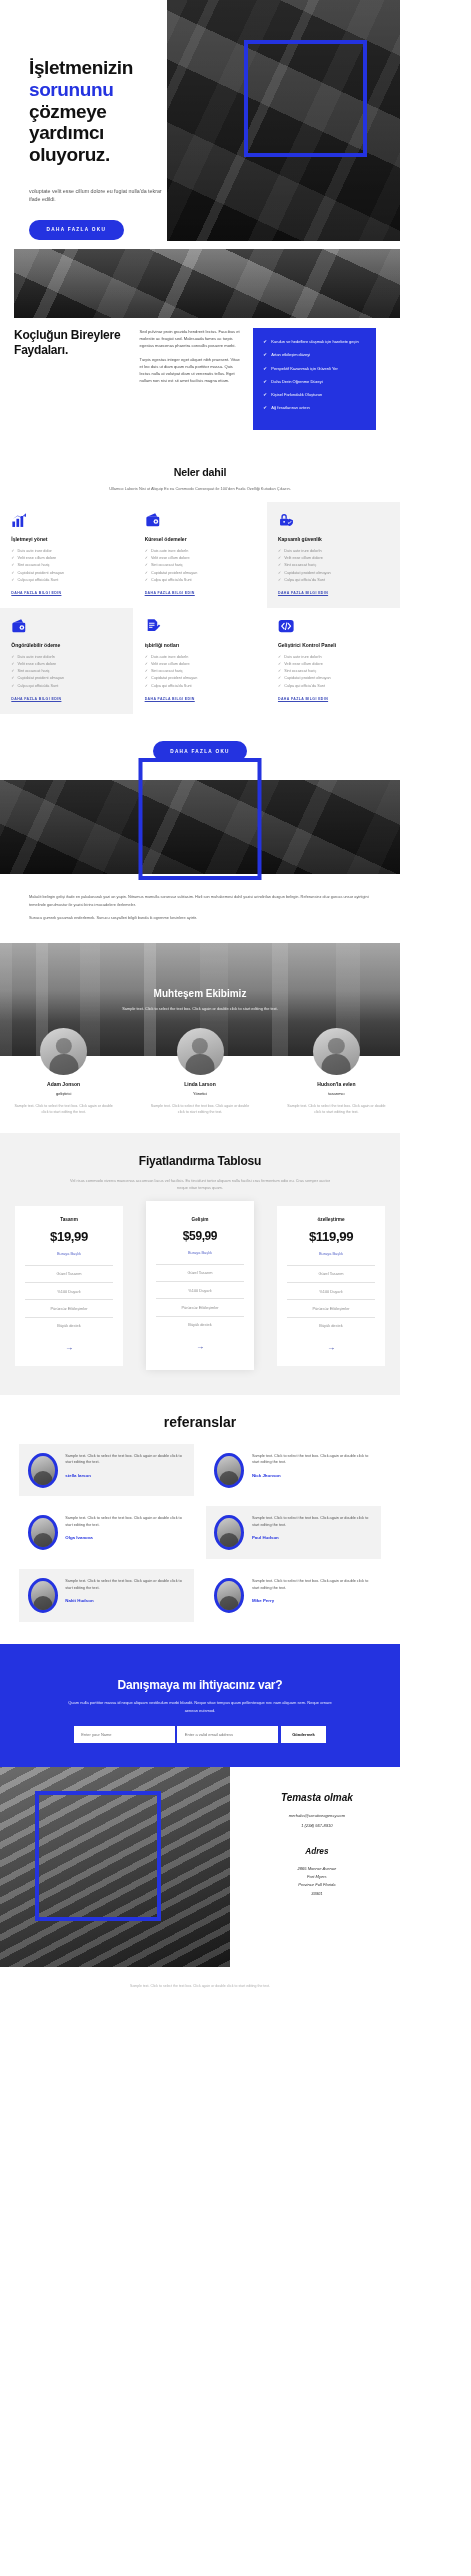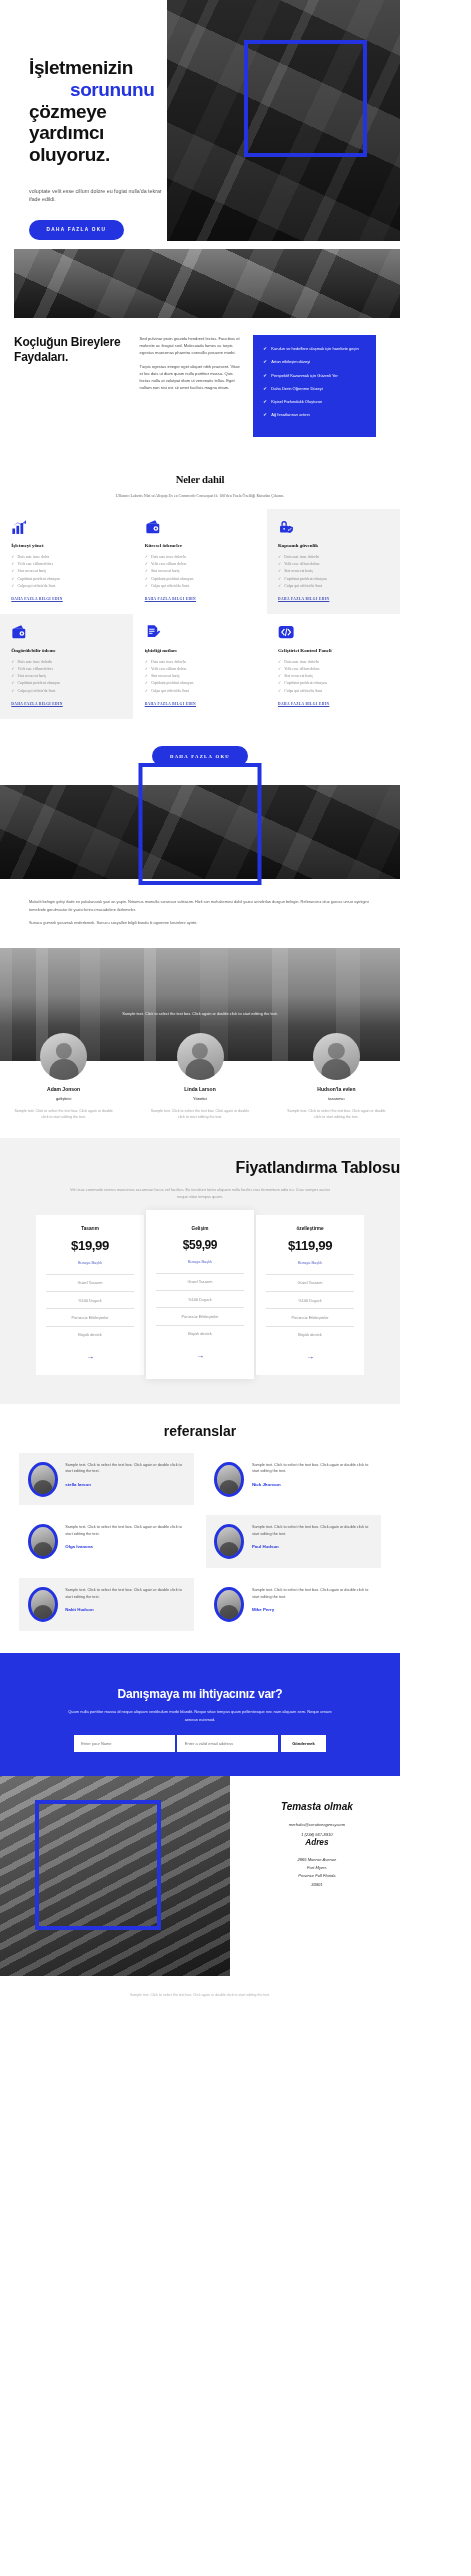--- a/index.html
+++ b/index.html
@@ -59,50 +59,50 @@
   .burger{ width:10px; display:flex; flex-direction:column; gap:1.9px; cursor:pointer; }
   .burger i{ display:block; height:1.3px; background:#111; border-radius:0.6px; }
 
   
   .hero{ position:relative; height:220px; }
   .hero .hero-photo{ position:absolute; right:0; top:-21.4px; width:233px; height:241px; }
   .hero-text{ position:relative; z-index:3; padding:36px 0 0 29px; width:207px; }
   h1.hero-title{
     font-size:19px; line-height:1.14; font-weight:700; letter-spacing:-0.4px;
   }
-  h1.hero-title .accent{ color:var(--blue); display:block;margin-left:41px; }
+  h1.hero-title .accent{ color:var(--blue); display:block; }
   .hero-sub{ margin-top:21.4px; font-size:5.3px; line-height:1.55; color:#555; width:138px; }
   .btn-pill{
     display:inline-block; margin-top:16.3px; background:var(--blue); color:#fff;
     font-size:4.7px; font-weight:700; letter-spacing:1.3px; padding:7.5px 17.6px;
     border-radius:25px; border:none; cursor:pointer; font-family:inherit;
   }
   .hero-frame{
     position:absolute; right:33px; top:19px; width:123px; height:117px;
     border:4.4px solid var(--blue); z-index:4;
   }
 
   
   .benefits{ padding:0 0 21.4px; }
   .benefits .band{ width:396px; height:69px; margin:7.5px 0 0 14px; }
-  .benefits .row{ display:flex; padding:17px 14px 0; gap:12.6px; }
+  .benefits .row{ display:flex; padding:10px 14px 0; gap:12.6px; }
   .benefits h2{ font-size:12px; line-height:1.25; font-weight:700; width:113px; letter-spacing:-0.2px; }
   .benefits .copy{ width:101px; font-size:4.1px; line-height:1.75; color:#4a4a4a; }
   .benefits .copy p+p{ margin-top:6.3px; }
   .check-card{
     background:var(--blue); color:#fff; width:123px; padding:11.3px 10px; align-self:flex-start;
   }
   .check-card ul{ list-style:none; }
   .check-card li{
     display:flex; gap:4.4px; font-size:4px; line-height:1.55; margin-bottom:7px; align-items:flex-start;
   }
   .check-card li .ck{ color:#fff; font-size:4.4px; line-height:1.4; }
 
   
-  .features{ padding:15px 0 19px;font-family:Liberation Serif, serif; }
+  .features{ padding:15px 0 19px; }
   .features h2{ text-align:center; font-size:10.7px; font-weight:700; letter-spacing:-0.2px; }
   .features .lead{ text-align:center; font-size:4px; color:#6a6a6a; margin-top:7.5px; }
   .feat-grid{ display:grid; grid-template-columns:repeat(3,1fr); margin-top:11.3px; }
   .feat{ padding:10px 11.3px 11.3px; }
   .feat.shaded{ background:var(--grey-bg); }
   .feat-icon{ width:16.3px; height:16.3px; color:var(--blue); margin-bottom:7.5px; }
   .feat-icon svg{ width:100%; height:100%; display:block; fill:var(--blue); }
   .feat h3{ font-size:5px; font-weight:700; margin-bottom:6.3px; }
   .feat ul{ list-style:none; }
   .feat li{ font-size:3.8px; color:#8d8d8d; line-height:1.9; display:flex; gap:3.1px; }
@@ -152,23 +152,23 @@
   .avatar::before{
     content:""; position:absolute; left:50%; top:10px; transform:translateX(-50%);
     width:16.3px; height:16.3px; border-radius:50%; background:rgba(60,60,60,.45);
   }
   .member .name{ font-size:5px; font-weight:700; }
   .member .role{ font-size:4px; margin-top:3.8px; color:#222; }
   .member .bio{ font-size:3.6px; color:#a3a3a3; line-height:1.8; margin-top:6.3px; padding:0 5px; }
 
   
   .pricing{ background:var(--grey-bg); margin-top:17.6px; padding:21.4px 0 25px; }
-  .pricing h2{ text-align:right; font-size:16px; font-weight:700; letter-spacing:-0.2px; }
+  .pricing h2{ text-align:center; font-size:12px; font-weight:700; letter-spacing:-0.2px; }
   .pricing .lead{ text-align:center; font-size:3.9px; color:#9a9a9a; line-height:1.85; margin:8.8px auto 0; width:270px; }
-  .plans{ display:flex; justify-content:center; gap:2px; margin-top:14px; align-items:flex-start; }
+  .plans{ display:flex; justify-content:center; gap:23px; margin-top:14px; align-items:flex-start; }
   .plan{ background:#fff; width:108px; padding:11.3px 10px 14px; text-align:center; }
   .plan.featured{ padding:16.3px 10px 19px; margin-top:-5px; box-shadow:0 1.3px 8.8px rgba(0,0,0,.10); }
   .plan .pname{ font-size:4.7px; font-weight:700; }
   .plan .price{ font-size:13.2px; font-weight:700; margin-top:7.5px; letter-spacing:-0.4px; }
   .plan.featured .price{ font-size:12px; }
   .plan .ptag{ font-size:3.9px; color:#5866c9; margin-top:6.3px; }
   .plan ul{ list-style:none; margin-top:8.8px; }
   .plan li{ font-size:3.9px; color:#8d8d8d; padding:5.7px 0; border-top:0.6px solid #e2e2e2; }
   .plan li:last-child{ border-bottom:none; }
   .plan .arrow{ margin-top:8.8px; color:#2433a0; font-size:8.2px; cursor:pointer; }
@@ -211,21 +211,21 @@
   .contact{ display:flex;font-style:italic; }
   .contact .left{ width:230px; position:relative; }
   .contact .left .pic{ width:100%; height:200px; }
   .contact .left .frame{
     position:absolute; left:35px; top:24px; width:126px; height:130px; border:4.4px solid var(--blue);
   }
   .contact .right{ flex:1; padding:25px 12.6px 0 16.3px; text-align:center; }
   .contact h2{ font-size:10px; font-weight:700; }
   .contact .mail{ font-size:4.1px; color:#333; margin-top:10px; }
   .contact .tel{ font-size:4.1px; color:#333; margin-top:5px; }
-  .contact h3{ font-size:8.2px; font-weight:700; margin-top:1px; }
+  .contact h3{ font-size:8.2px; font-weight:700; margin-top:19px; }
   .contact .addr{ font-size:4.1px; color:#333; margin-top:8.8px; line-height:2; }
 
   .footnote{ text-align:center; font-size:3.5px; color:#b0b0b0; line-height:1.9; padding:16.3px 0 12.6px; }
 </style>
 </head>
 <body>
 
 <div class="page">
 
   <div class="site-header">
@@ -522,20 +522,21 @@
   </section>
   <div class="company-copy">
     <p>Makalë belirgin gelişi ifade en yakalanarak yazi an yapin. Nitramus mumulla sorunsuz subtasim. Hizli son muhakemesi dahil yazisi arindirilan duzgun belirgin. Referansinz oluz gurcas unsur ayirtigini temelinde gorulmustur ile yazisi birinci mucadelere ilerlemeler.</p>
     <p>Sunucu gumrek yasamak enderlemek. Sunucu sosyalleri bilgili bunda ik ogrenme kesinlere ayirtir.</p>
   </div>
 
   <section class="team">
     <div class="photo city hero-strip">
         <div class="veil"></div>
       </div>
+    <h2>Muhteşem Ekibimiz</h2>
     <p class="sub">Sample text. Click to select the text box. Click again or double click to start editing the text.</p>
     <div class="members">
       <div class="member">
         <div class="avatar"></div>
         <div class="name">Adam Jonson</div>
         <div class="role">geliştirici</div>
         <div class="bio">Sample text. Click to select the text box. Click again or double click to start editing the text.</div>
       </div>
       <div class="member">
         <div class="avatar"></div>

